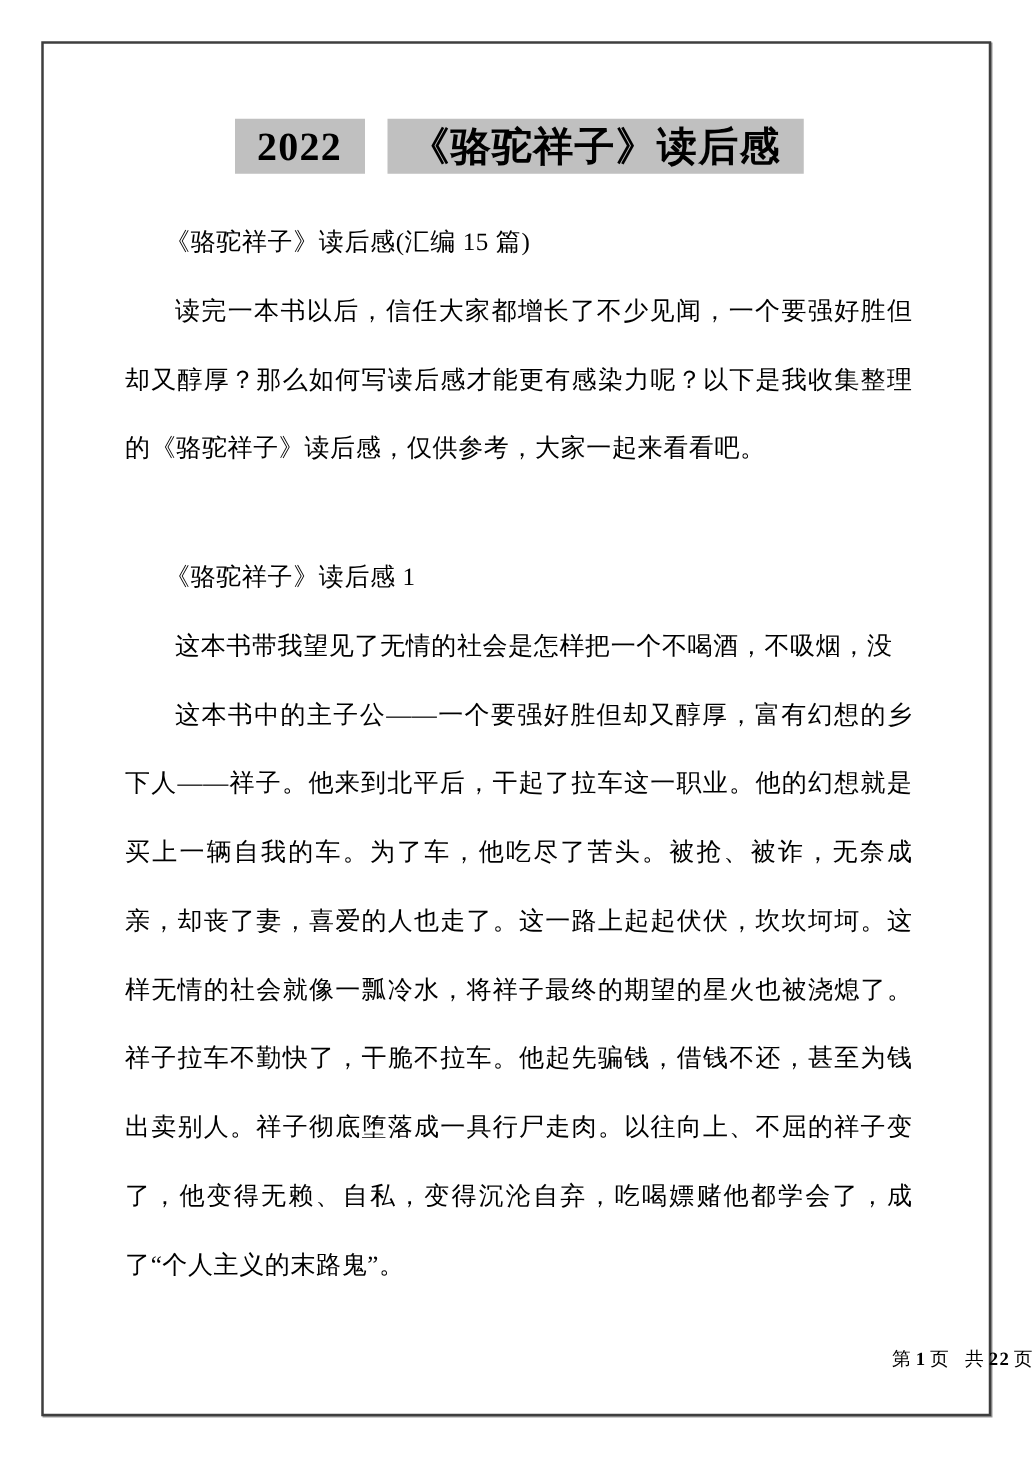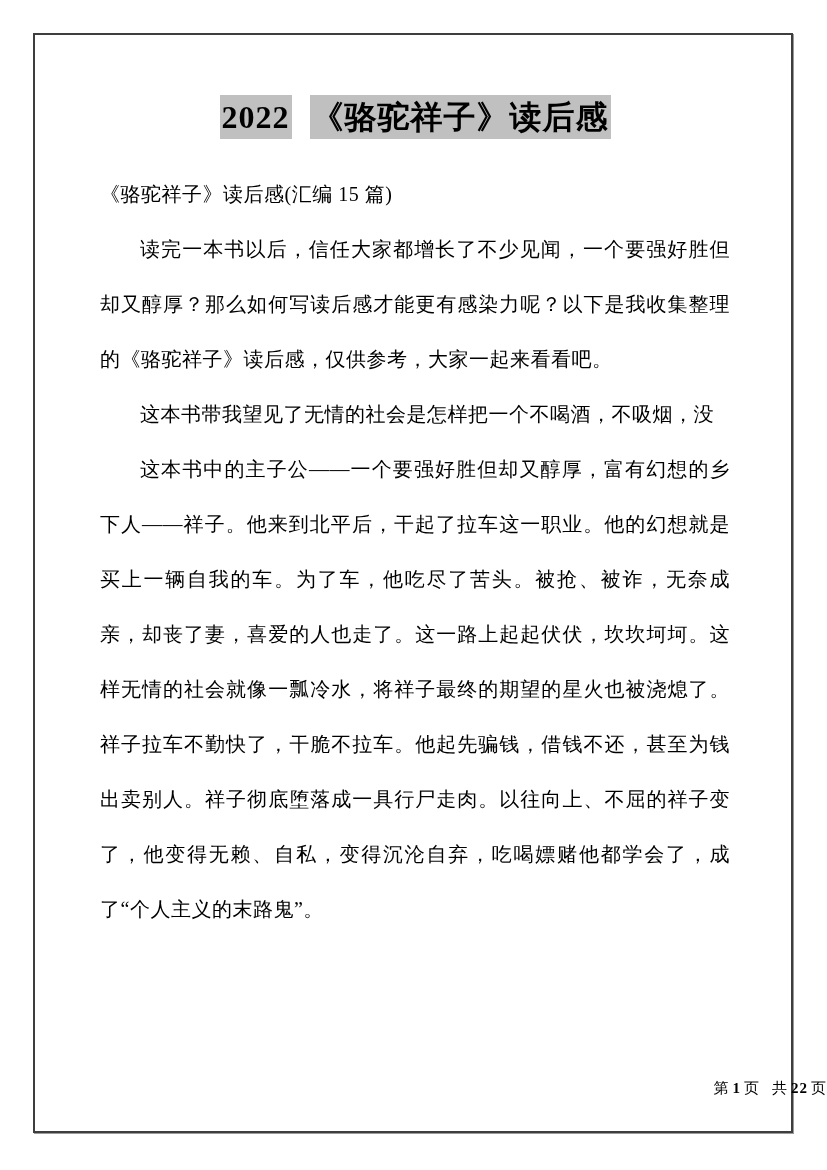--- a/index.html
+++ b/index.html
@@ -34,36 +34,37 @@
     margin: 64px 0 0 0;
     text-align: center;
     font-size: 32px;
     font-weight: bold;
     line-height: 40px;
     letter-spacing: 1px;
     white-space: nowrap;
   }
   .doc-title .hl {
     background: var(--highlight-color, #c0c0c0);
-    padding: 4px 2px;
+    padding: 4px 18px;
   }
   .doc-title .hl + .hl {
     margin-left: 18px;
   }
   .line {
     margin: 0;
     font-size: 20px;
     line-height: 55px;
     letter-spacing: 0.5px;
     text-align: justify;
     text-justify: inter-character;
   }
   .heading {
     margin-top: 30px;
     text-indent: 0;
+    margin-left: 32px;
   }
   .section-heading {
     margin-top: 48px;
   }
   .para {
     text-indent: 2em;
   }
   .footer {
     position: absolute;
     left: 0;
@@ -88,19 +89,20 @@
 
 <div class="page-frame"></div>
 
 <div class="content">
   <h1 class="doc-title"><span class="hl">2022</span><span class="hl">《骆驼祥子》读后感</span></h1>
 
   <p class="line heading">《骆驼祥子》读后感(汇编 15 篇)</p>
 
   <p class="line para">读完一本书以后，信任大家都增长了不少见闻，一个要强好胜但却又醇厚？那么如何写读后感才能更有感染力呢？以下是我收集整理的《骆驼祥子》读后感，仅供参考，大家一起来看看吧。</p>
 
+  <p class="line heading section-heading">《骆驼祥子》读后感 1</p>
 
   <p class="line para">这本书带我望见了无情的社会是怎样把一个不喝酒，不吸烟，没</p>
 
   <p class="line para">这本书中的主子公——一个要强好胜但却又醇厚，富有幻想的乡下人——祥子。他来到北平后，干起了拉车这一职业。他的幻想就是买上一辆自我的车。为了车，他吃尽了苦头。被抢、被诈，无奈成亲，却丧了妻，喜爱的人也走了。这一路上起起伏伏，坎坎坷坷。这样无情的社会就像一瓢冷水，将祥子最终的期望的星火也被浇熄了。祥子拉车不勤快了，干脆不拉车。他起先骗钱，借钱不还，甚至为钱出卖别人。祥子彻底堕落成一具行尸走肉。以往向上、不屈的祥子变了，他变得无赖、自私，变得沉沦自弃，吃喝嫖赌他都学会了，成了“个人主义的末路鬼”。</p>
 </div>
 
 <div class="footer"><span>第</span><span class="num">1</span><span>页</span><span class="gap"></span><span>共</span><span class="num">22</span><span>页</span></div>
 
 </body></html>

